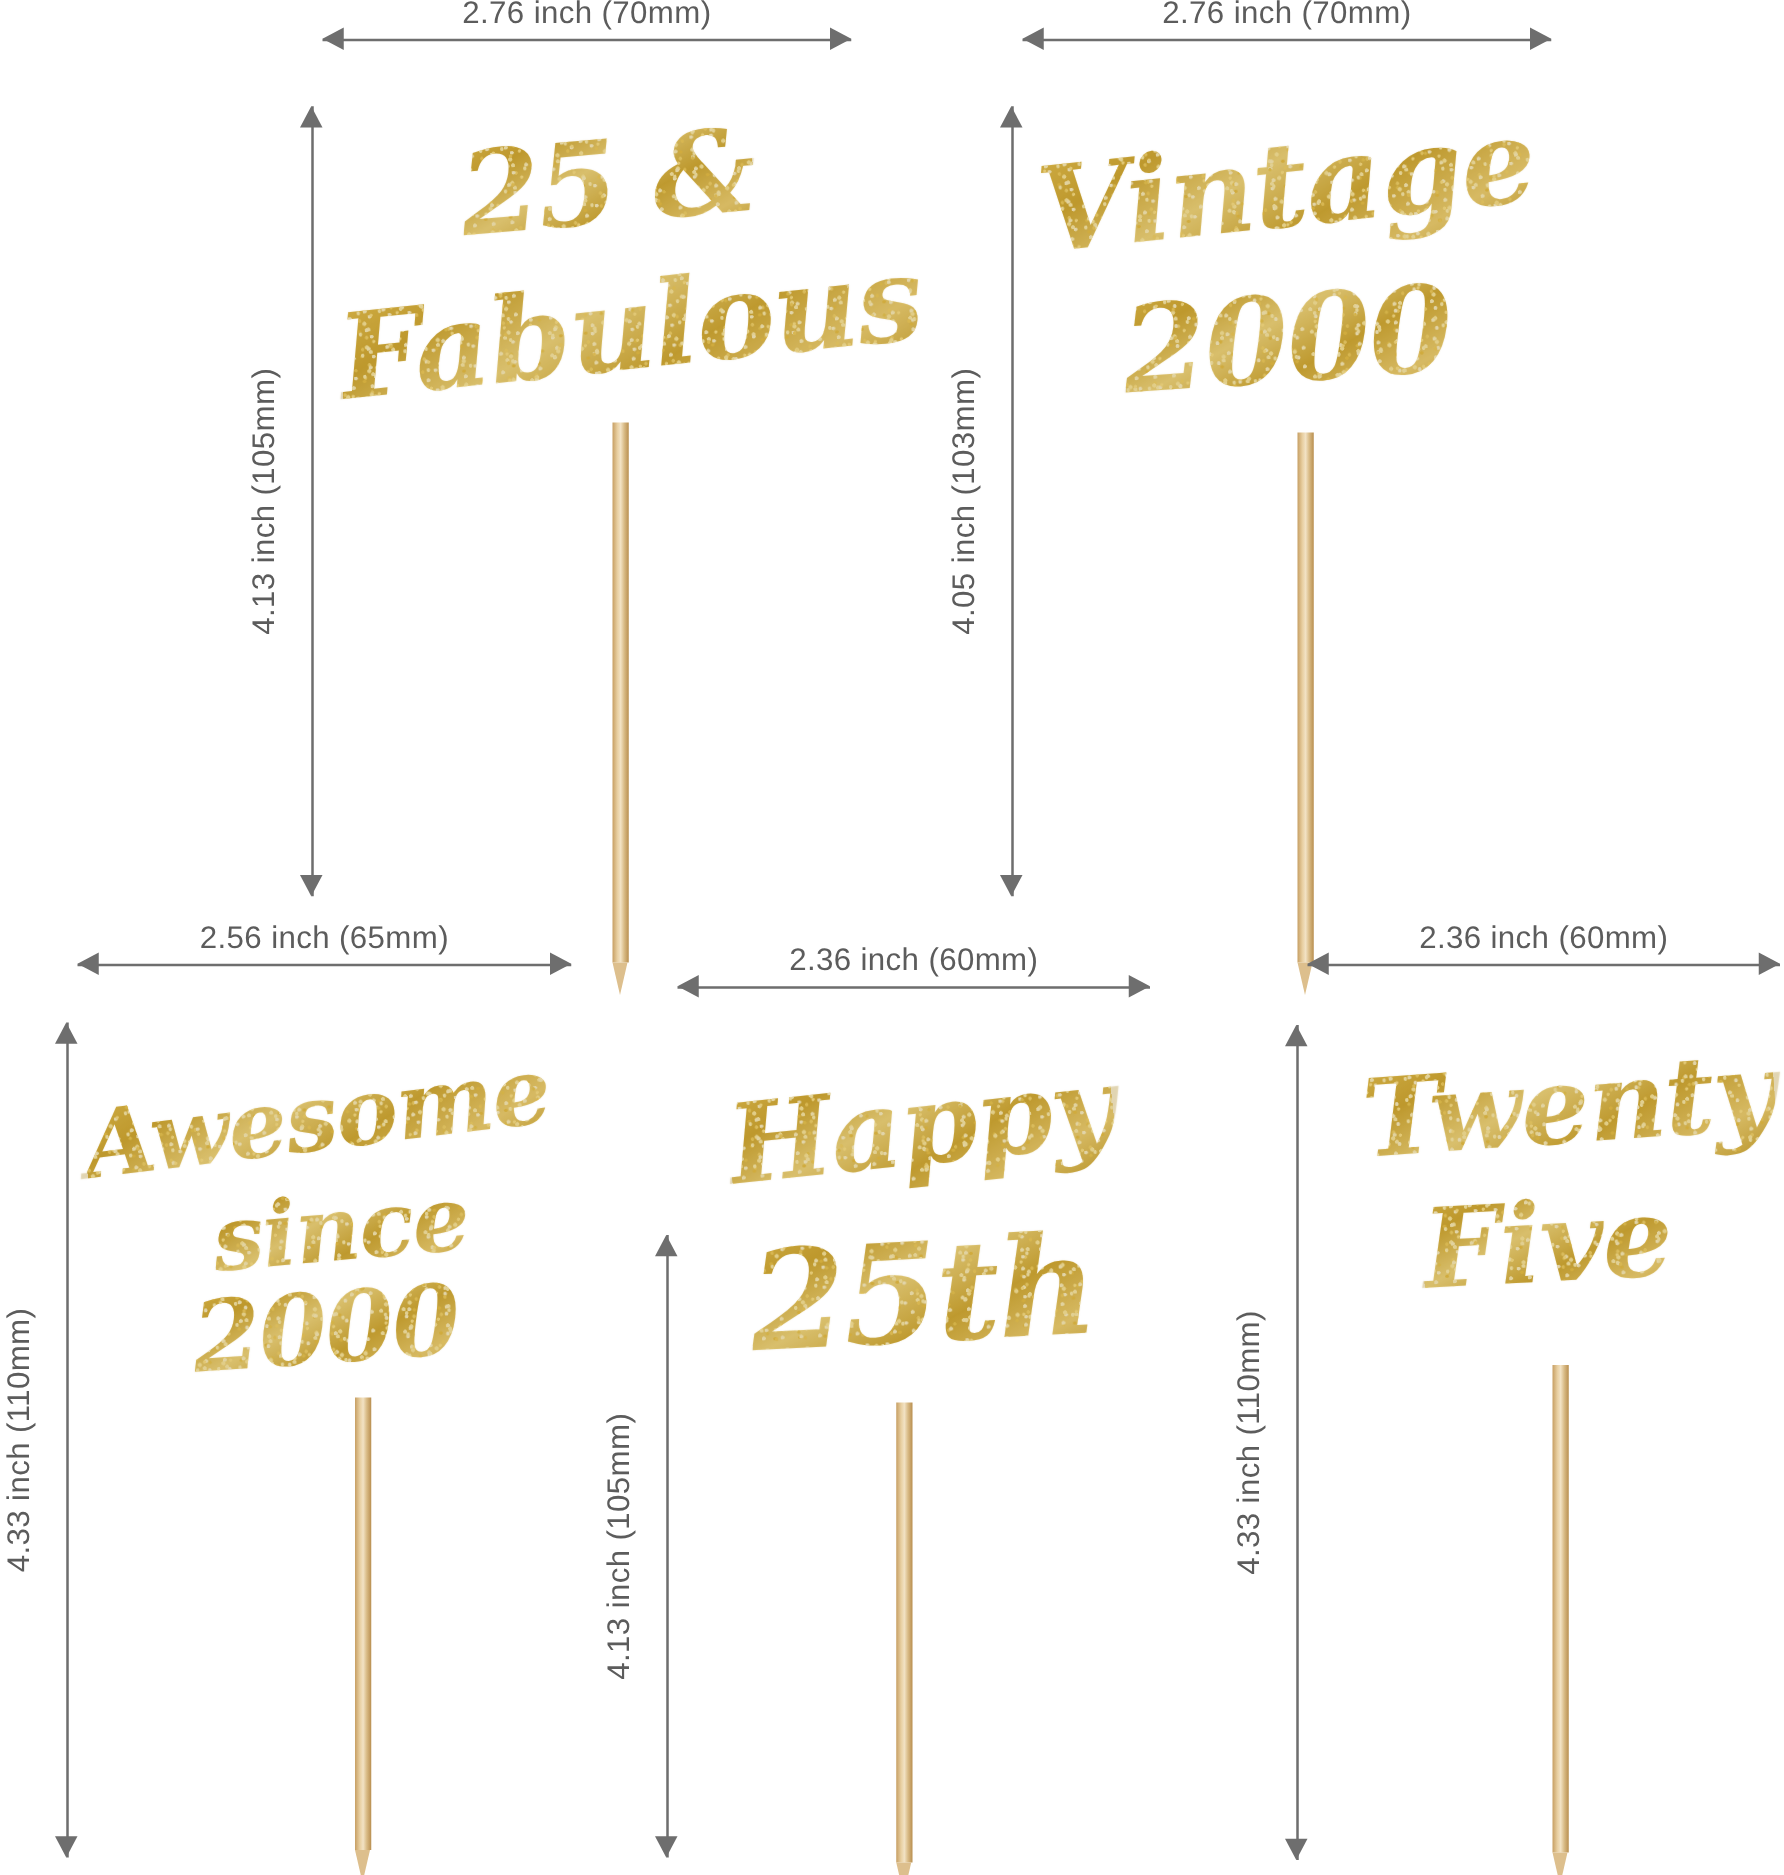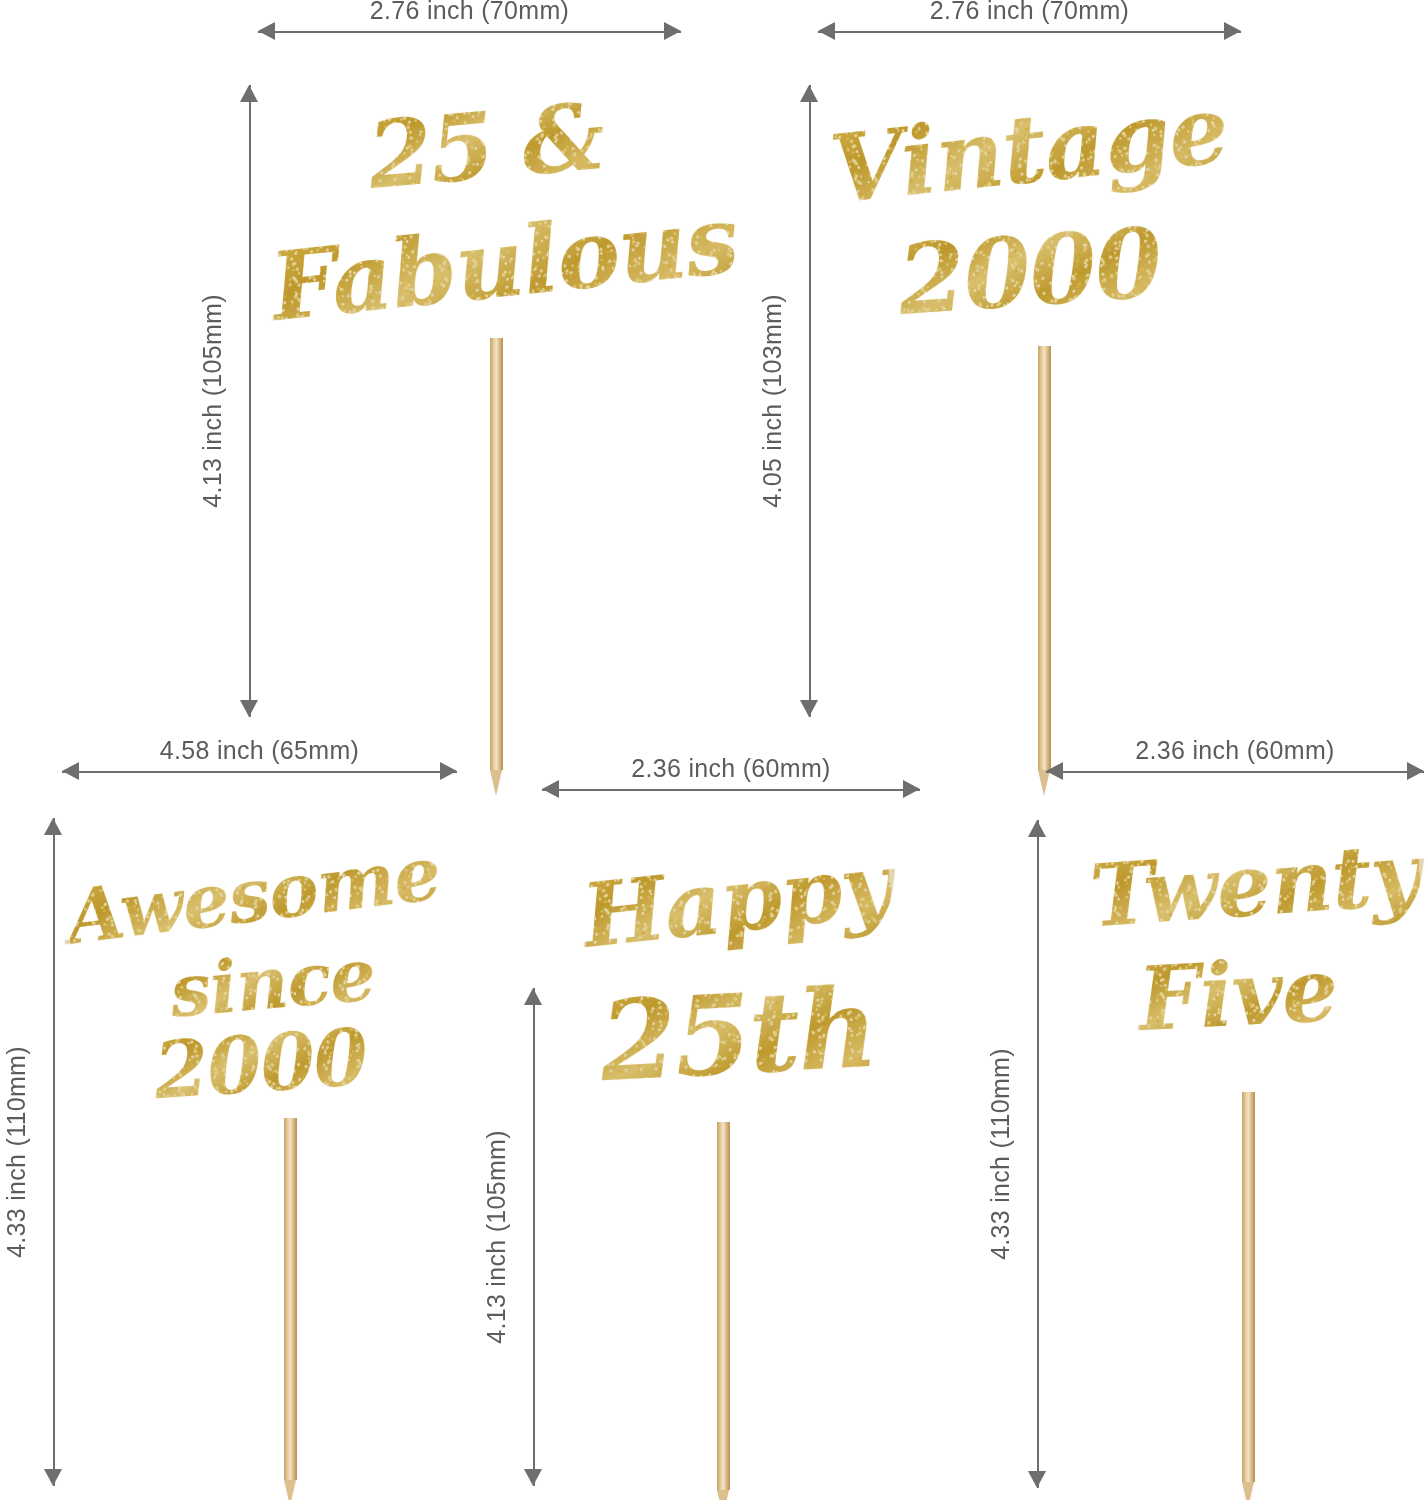--- a/index.html
+++ b/index.html
@@ -192,21 +192,21 @@
 
   <div class="topper" style="left:818px; top:90px; width:423px; height:630px;">
     <div style="position:absolute; left:0; top:0; width:423px; height:260px;">
       <div class="glitter" style="position:absolute; left:12px; top:4px; font-size:94px; transform:rotate(-6deg); letter-spacing:-1px;">Vintage</div>
       <div class="glitter" style="position:absolute; left:80px; top:125px; font-size:96px; transform:rotate(-4deg); letter-spacing:-1px;">2000</div>
     </div>
     <div class="stick" style="left:220px; top:256px; height:424px;"></div>
   </div>
 
   <div class="dim-h" style="left:62px; top:740px; width:395px;">
-    <div class="label">4.58 inch  (65mm)</div>
+    <div class="label">2.56 inch  (65mm)</div>
     <div class="line"></div>
     <div class="arrow-l"></div>
     <div class="arrow-r"></div>
   </div>
 
   <div class="dim-v" style="left:22px; top:818px; height:668px;">
     <div class="label">4.33 inch  (110mm)</div>
     <div class="line"></div>
     <div class="arrow-t"></div>
     <div class="arrow-b"></div>

